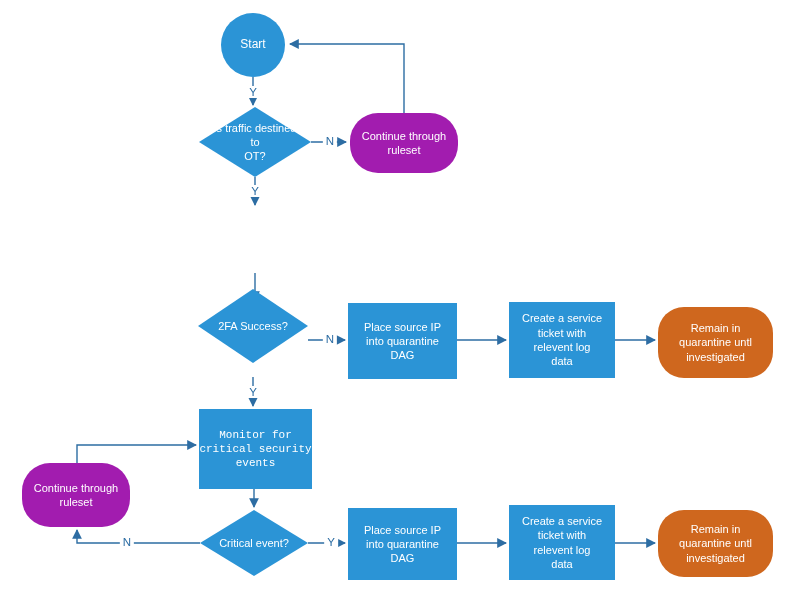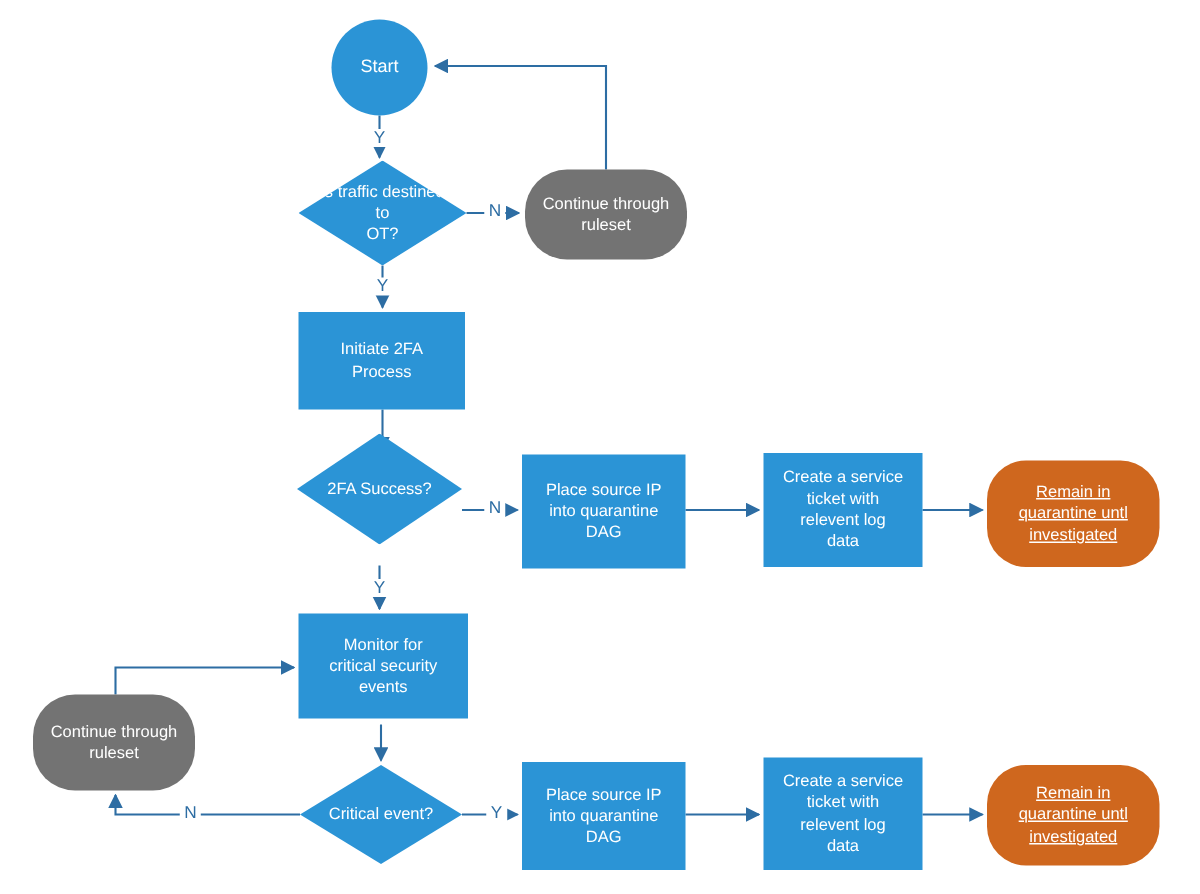--- a/index.html
+++ b/index.html
@@ -8,39 +8,39 @@
     font-family:"Liberation Sans", sans-serif;
     border-radius:26px;
   }
   .edges{position:absolute;left:0;top:0;width:800px;height:596px;}
   .node{
     position:absolute;display:flex;align-items:center;justify-content:center;
     text-align:center;color:#ffffff;font-size:11px;line-height:1.3;
     white-space:pre-line;box-sizing:border-box;
   }
   .blue{background:#2b94d6;}
-  .green{background:#737373;border-radius:28px;}
-  .orange{background:#cf671e;border-radius:26px;text-decoration:underline;}
+  .green{background:#a21caf;border-radius:28px;}
+  .orange{background:#cf671e;border-radius:26px;}
   .circle{border-radius:50%;font-size:12px;}
   .diamond{clip-path:polygon(50% 0,100% 50%,50% 100%,0 50%);padding:0 10px;}
   .edge-label{
     position:absolute;transform:translate(-50%,-50%);
     color:#2d6da3;font-size:11.5px;background:#ffffff;padding:0 3px;
     font-family:"Liberation Sans", sans-serif;
   }
   
   #n-start{left:221px;top:13px;width:64px;height:64px;}
   #n-traffic{left:199px;top:107px;width:112px;height:70px;}
   #n-green1{left:350px;top:113px;width:108px;height:60px;}
   #n-initiate{left:199px;top:208px;width:111px;height:65px;}
   #n-twofa{left:198px;top:289px;width:110px;height:74px;}
   #n-place1{left:348px;top:303px;width:109px;height:76px;}
   #n-create1{left:509px;top:302px;width:106px;height:76px;}
   #n-orange1{left:658px;top:307px;width:115px;height:71px;}
-  #n-monitor{left:199px;top:409px;width:113px;height:70px;}
+  #n-monitor{left:199px;top:409px;width:113px;height:80px;font-family:Liberation Mono, monospace;}
   #n-green2{left:22px;top:463px;width:108px;height:64px;}
   #n-critical{left:200px;top:510px;width:108px;height:66px;}
   #n-place2{left:348px;top:508px;width:109px;height:72px;}
   #n-create2{left:509px;top:505px;width:106px;height:75px;}
   #n-orange2{left:658px;top:510px;width:115px;height:67px;}
   
   #el-y1{left:253px;top:92px;}
   #el-n1{left:330px;top:141px;}
   #el-y2{left:255px;top:191px;}
   #el-n2{left:330px;top:339px;}
@@ -79,22 +79,20 @@
   </svg>
 
   <div class="node blue circle" id="n-start">Start</div>
 
   <div class="node blue diamond" id="n-traffic">Is traffic destined to
 OT?</div>
 
   <div class="node green" id="n-green1">Continue through
 ruleset</div>
 
-  <div class="node blue" id="n-initiate">Initiate 2FA
-Process</div>
 
   <div class="node blue diamond" id="n-twofa">2FA Success?</div>
 
   <div class="node blue" id="n-place1">Place source IP
 into quarantine
 DAG</div>
 
   <div class="node blue" id="n-create1">Create a service
 ticket with
 relevent log

